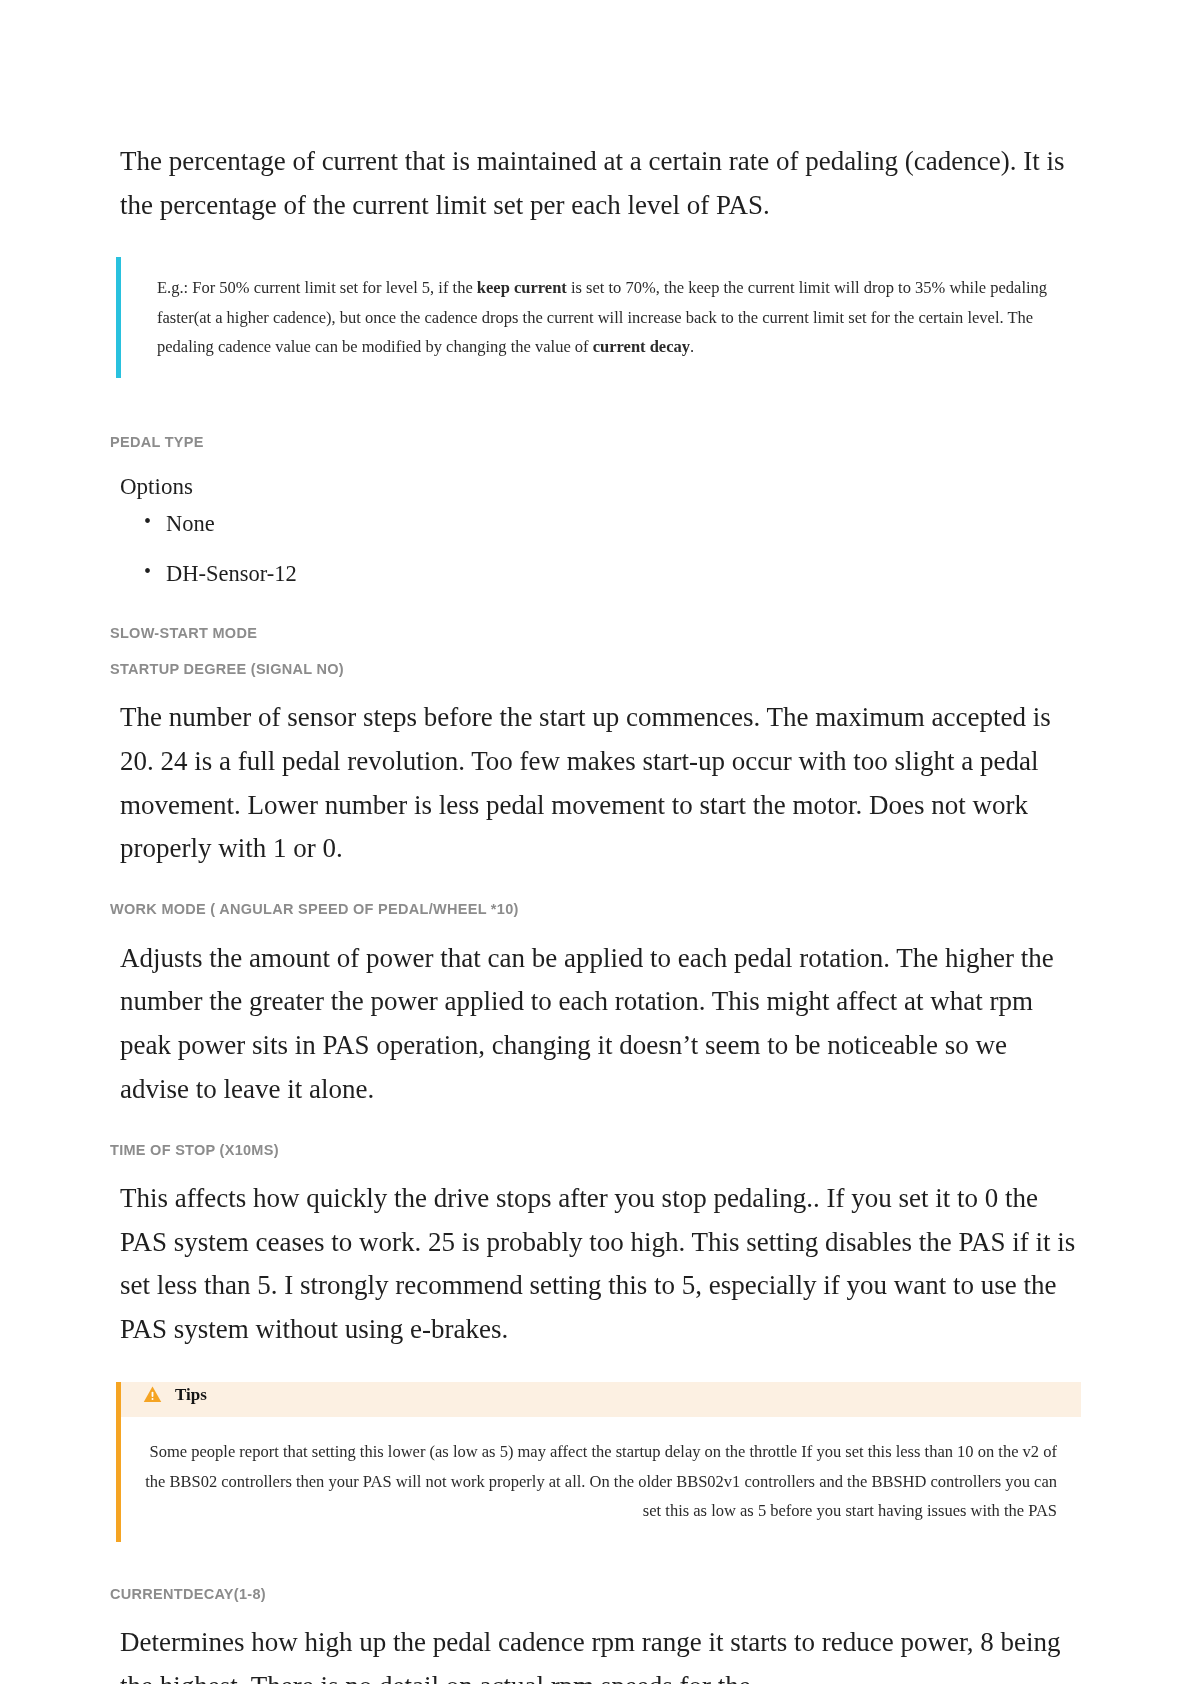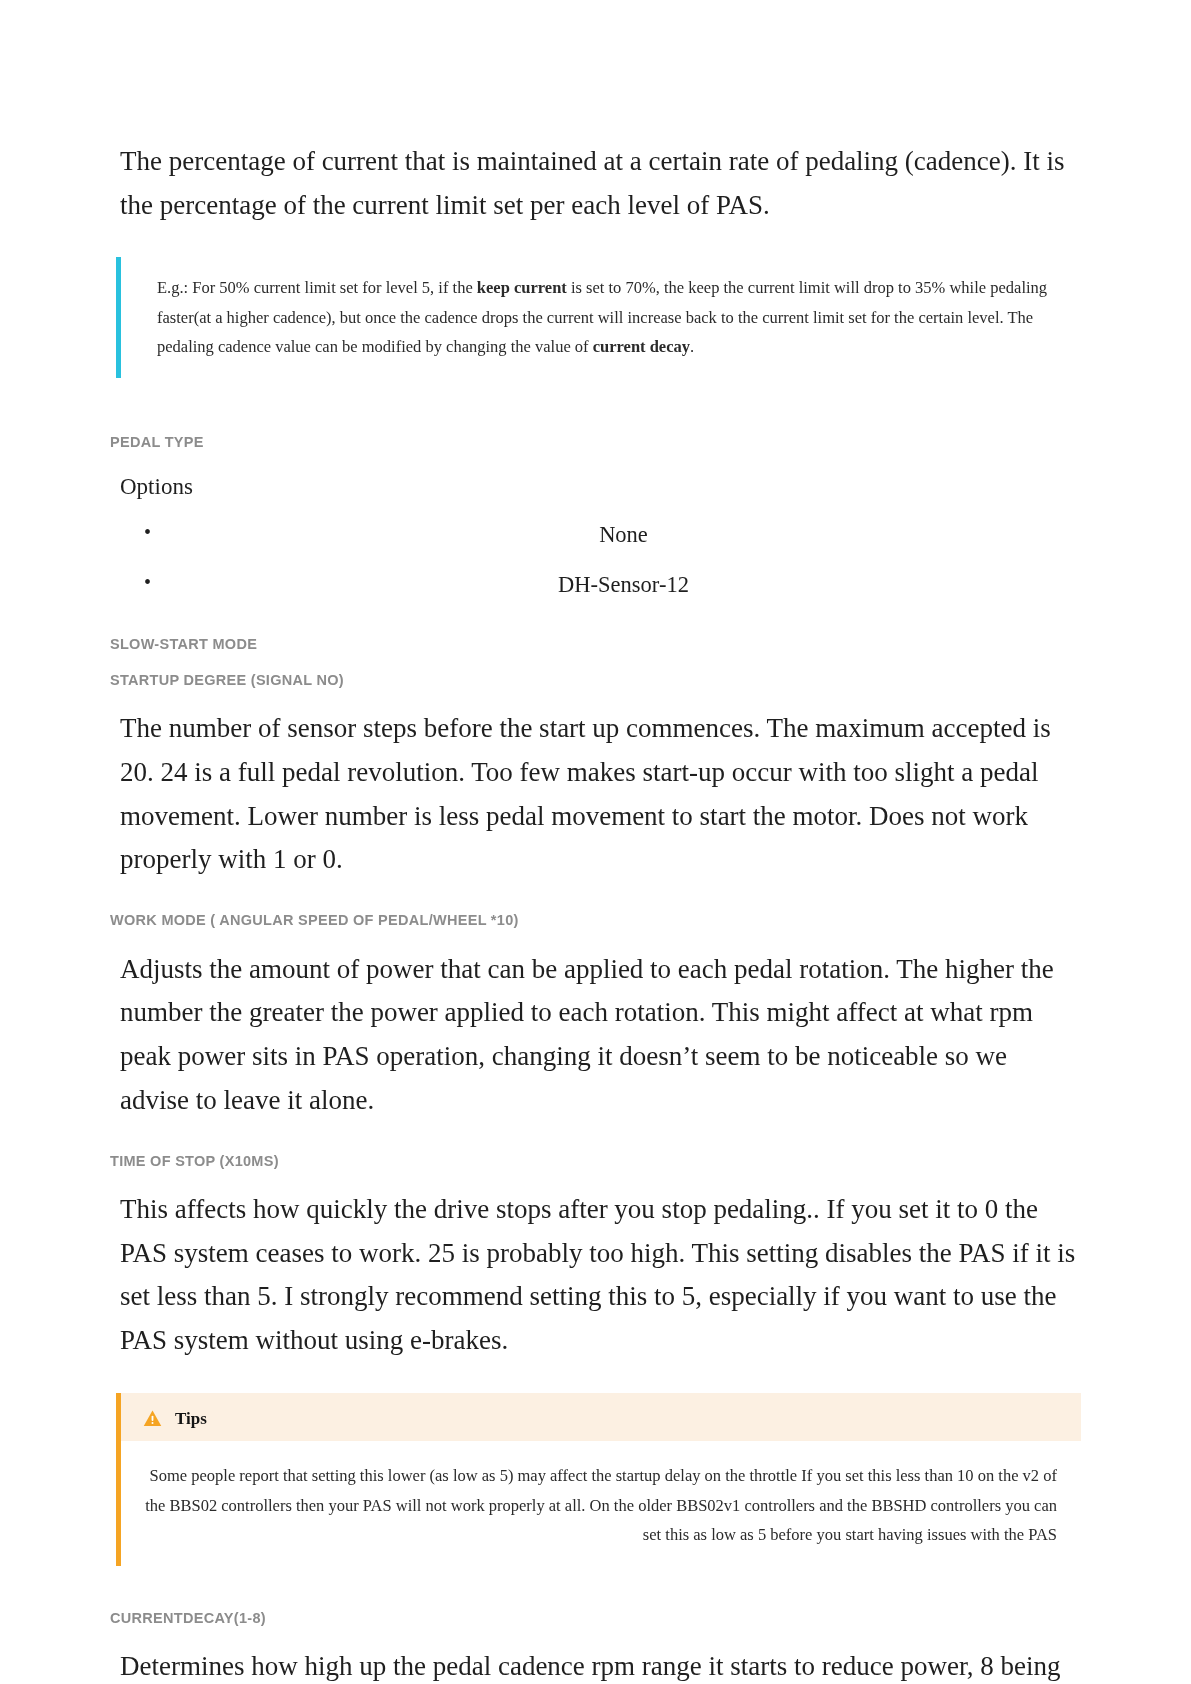--- a/index.html
+++ b/index.html
@@ -61,28 +61,27 @@
     margin: 0 0 30px 0;
     padding-left: 10px;
   }
 
   
   .options-label {
     font-family: "Liberation Serif", serif;
     font-size: 23px;
     line-height: 1.6;
     color: #1f1f1f;
-    margin: 0 0 12px 0;
+    margin: 0 0 1px 0;
     padding-left: 10px;
   }
   ul.option-list {
     list-style: none;
     margin: 0 0 34px 0;
     padding: 0 0 0 34px;
-    text-align: center;
   }
   ul.option-list li {
     font-family: "Liberation Serif", serif;
     font-size: 22.5px;
     line-height: 1.55;
     color: #1f1f1f;
     margin: 0 0 15px 0;
     position: relative;
     padding-left: 22px;
   }
@@ -114,21 +113,21 @@
   .tips-callout {
     border-left: 5px solid #f5a423;
     margin: 0 0 44px 6px;
     background: #ffffff;
   }
   .tips-header {
     background: #fcf0e2;
     display: flex;
     align-items: center;
     gap: 13px;
-    padding: 16px 20px 13px 22px;
+    padding: 3px 20px 13px 22px;
   }
   .tips-title {
     font-family: "Liberation Serif", serif;
     font-size: 17px;
     font-weight: 700;
     color: #141414;
     line-height: 1;
   }
   .warn-icon {
     display: inline-block;

